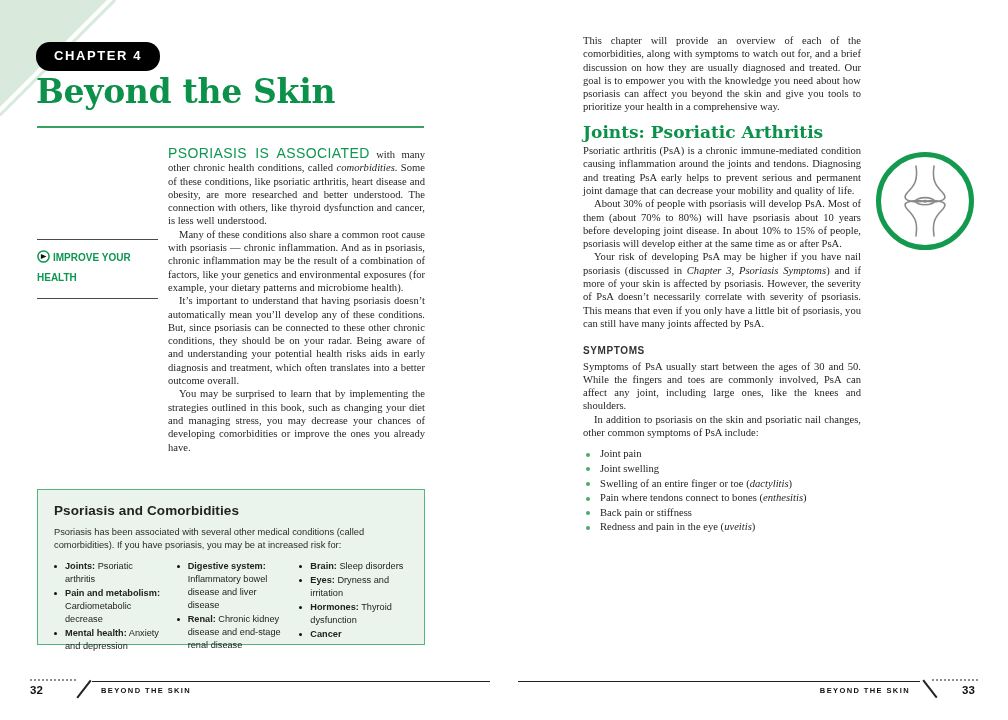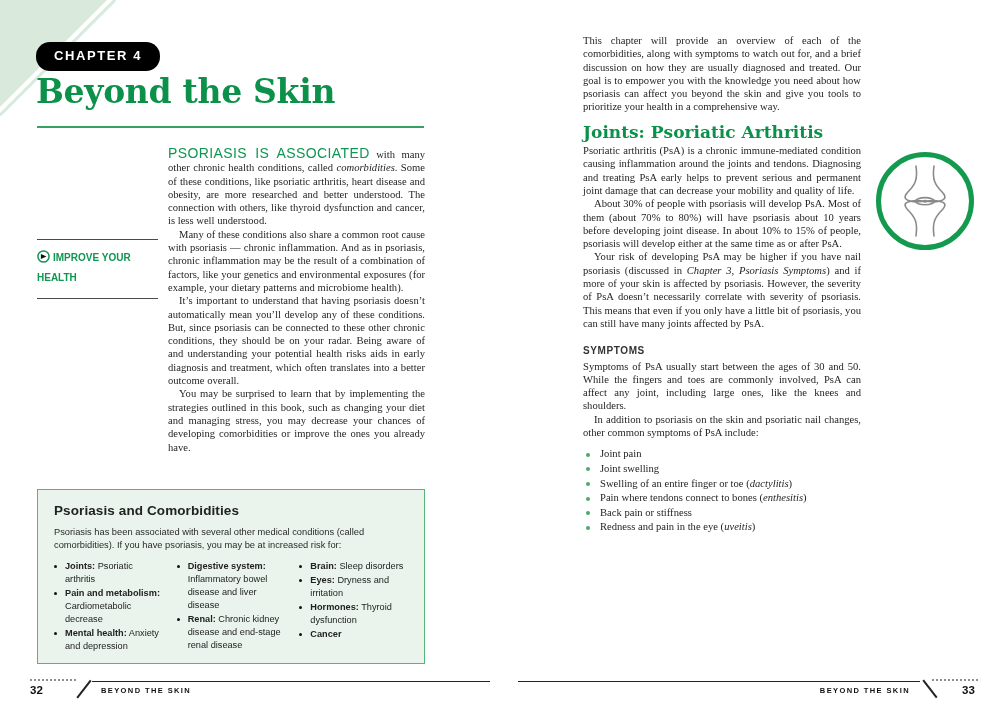--- a/index.html
+++ b/index.html
@@ -29,21 +29,21 @@
           font-size:14px;letter-spacing:.4px;}
   
   .sidebar{position:absolute;left:37px;top:239px;width:121px;
            font-family:"Liberation Sans",sans-serif;color:#169a52;}
   .sidebar .rule{height:1px;background:#4a4a4a;}
   .sidebar-head{margin-top:8px;font-weight:bold;font-size:10px;line-height:20px;color:#0e9750;}
   .sidebar-head svg{vertical-align:-2px;margin-right:3px;}
   .sidebar-body{margin-top:6px;font-size:9.3px;line-height:13px;color:#1b9b54;}
   .sidebar .rule-bottom{margin-top:10px;}
   
-  .combox{position:absolute;left:37px;top:489px;width:388px;height:175px;box-sizing:border-box;
+  .combox{position:absolute;left:37px;top:489px;width:388px;height:156px;box-sizing:border-box;
           background:#eaf4ec;border:1.5px solid #56b578;padding:13px 16px;
           font-family:"Liberation Sans",sans-serif;color:#222222;}
   .combox-title{font-size:13.5px;font-weight:600;letter-spacing:.1px;margin:0 0 8px 0;}
   .combox-intro{font-size:9.3px;line-height:13px;margin:0 0 8px 0;color:#2a2a2a;}
   .combox-cols{display:flex;gap:14px;}
   .combox-cols ul{list-style:none;margin:0;padding:0;flex:1;font-size:9.2px;line-height:13px;}
   .combox-cols li{position:relative;padding-left:11px;margin-bottom:1px;}
   .combox-cols li .bdot{position:absolute;left:0;top:4.5px;width:3px;height:3px;border-radius:50%;
                         background:#111111;}
   .bterm{font-weight:bold;}

